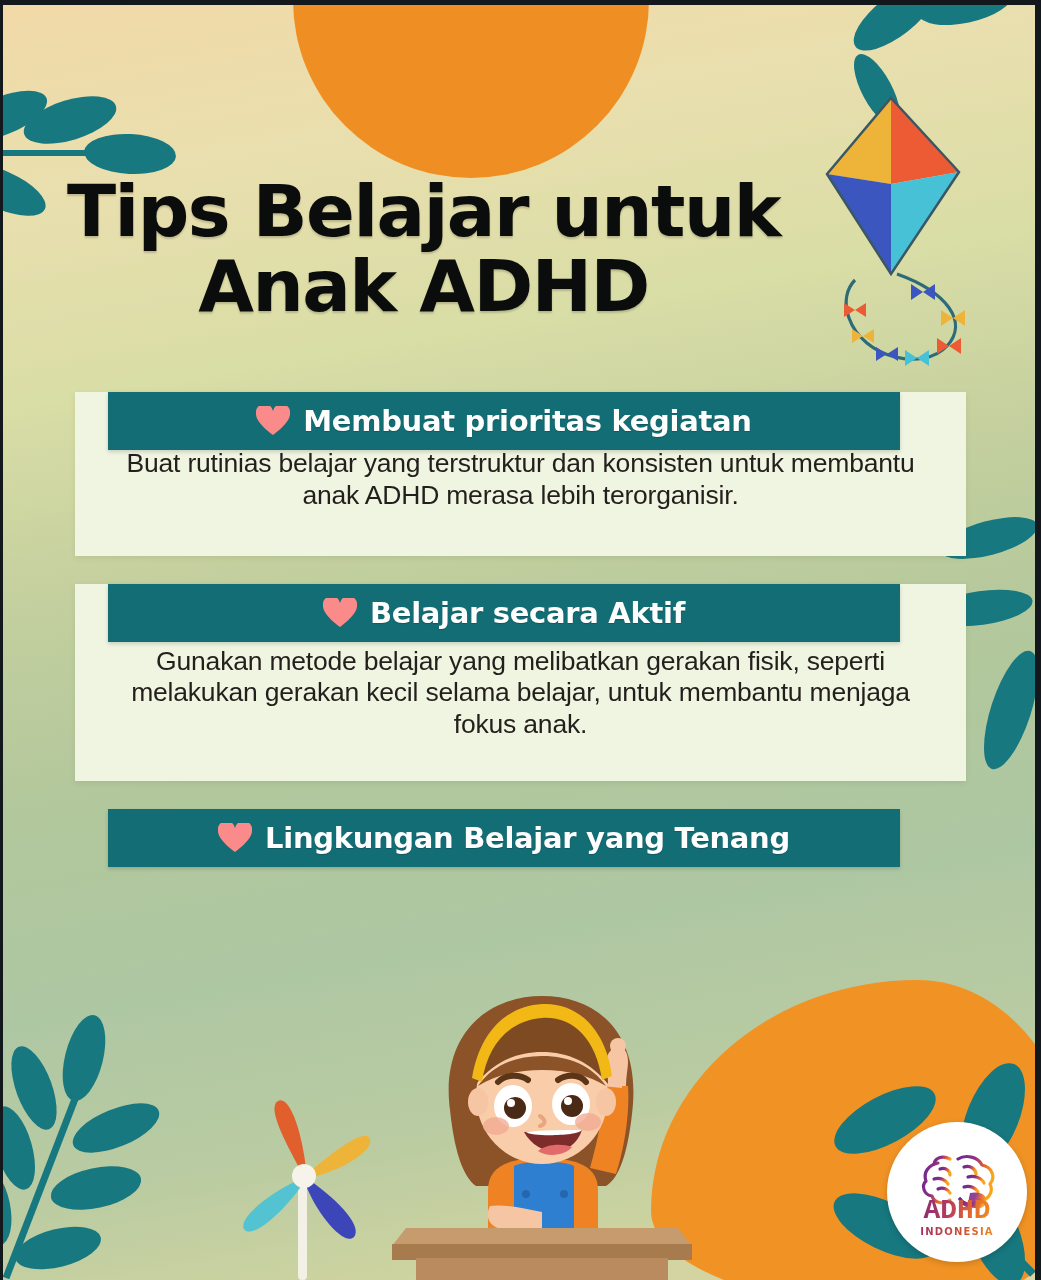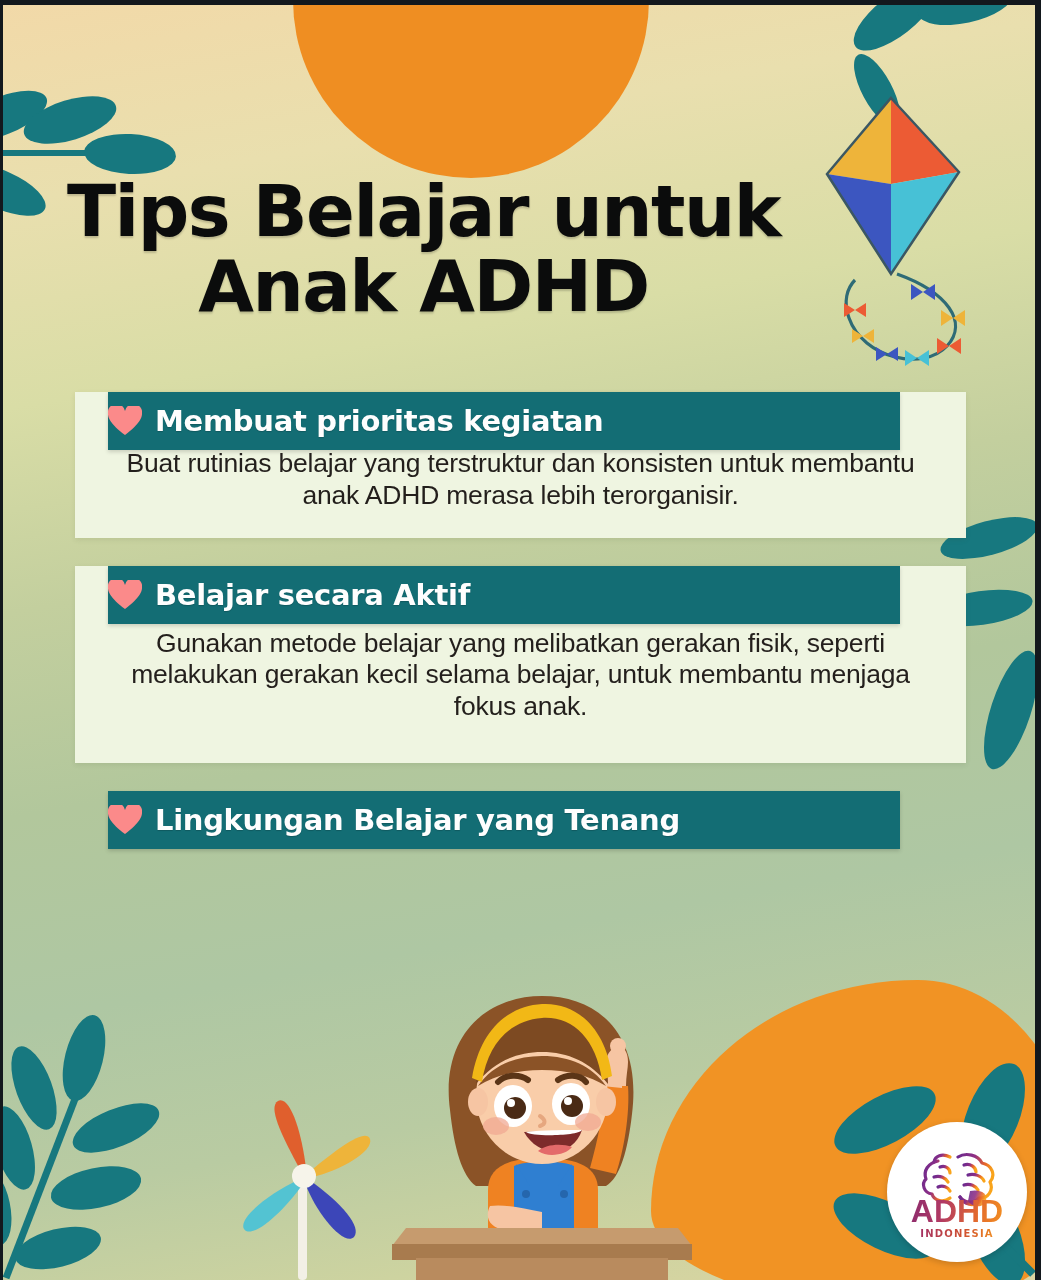--- a/index.html
+++ b/index.html
@@ -68,21 +68,21 @@
     margin-left:75px; margin-right:75px;
     background:#eff5e1;
     padding:52px 34px 26px 34px;
     text-align:center;
     box-shadow:0 2px 5px rgba(60,70,40,0.10);
   }
   .card-head {
     position:absolute; left:108px; right:141px; top:0;
     background:#136d74;
     height:58px;
-    display:flex; align-items:center; justify-content:flex-start;
+    display:flex; align-items:center; justify-content:center;
     gap:13px;
     z-index:3;
     box-shadow:0 2px 4px rgba(0,0,0,0.16);
   }
   .card-head .heart { flex:0 0 auto; line-height:0; }
   .card-head .htxt {
     color:#fefefe;
     font-family:"DejaVu Sans", sans-serif;
     font-weight:bold;
     font-size:29px;
@@ -90,41 +90,41 @@
     white-space:nowrap;
     text-shadow:0 1px 1px rgba(0,0,0,0.18);
   }
   .card-desc {
     color:#231f1c;
     font-family:"Liberation Sans", sans-serif;
     font-size:26.5px;
     line-height:1.2;
     letter-spacing:-0.2px;
   }
-  .card1 .card-body { padding-top:56px; padding-bottom:26px; }
+  .card1 .card-body { padding-top:56px; padding-bottom:44px; }
   .card2 .card-body { padding-top:62px; padding-bottom:40px; }
   .card3 .card-body { padding-top:56px; padding-bottom:34px; }
 
   
   .girl-wrap { position:absolute; left:392px; bottom:0; width:300px; height:290px; z-index:14; }
   .pinwheel-wrap { position:absolute; left:210px; bottom:0; width:190px; height:195px; z-index:13; }
   .kite-wrap { position:absolute; right:12px; top:96px; width:210px; height:280px; z-index:8; }
 
   
   .logo {
     position:absolute; right:14px; bottom:18px;
     width:140px; height:140px; border-radius:50%;
     background:#ffffff; z-index:30;
     display:flex; flex-direction:column; align-items:center; justify-content:center;
     box-shadow:0 2px 6px rgba(0,0,0,0.18);
   }
   .logo .brain { margin-top:6px; }
   .logo .lname {
-    font-family:Liberation Sans, sans-serif;
-    font-weight:bold; font-size:32px; line-height:1;
+    font-family:Liberation Mono, monospace;
+    font-weight:bold; font-size:28px; line-height:1;
     letter-spacing:0px;
     margin-top:-18px;
     background:linear-gradient(100deg,#8b2b6e 0%,#b23a63 35%,#e2682f 70%,#f39020 100%);
     -webkit-background-clip:text; background-clip:text;
     color:transparent;text-align:center; -webkit-text-fill-color:transparent;
   }
   .logo .lsub {
     font-family:"DejaVu Sans", sans-serif;
     font-weight:bold; font-size:10px; letter-spacing:1.2px;
     margin-top:1px;

